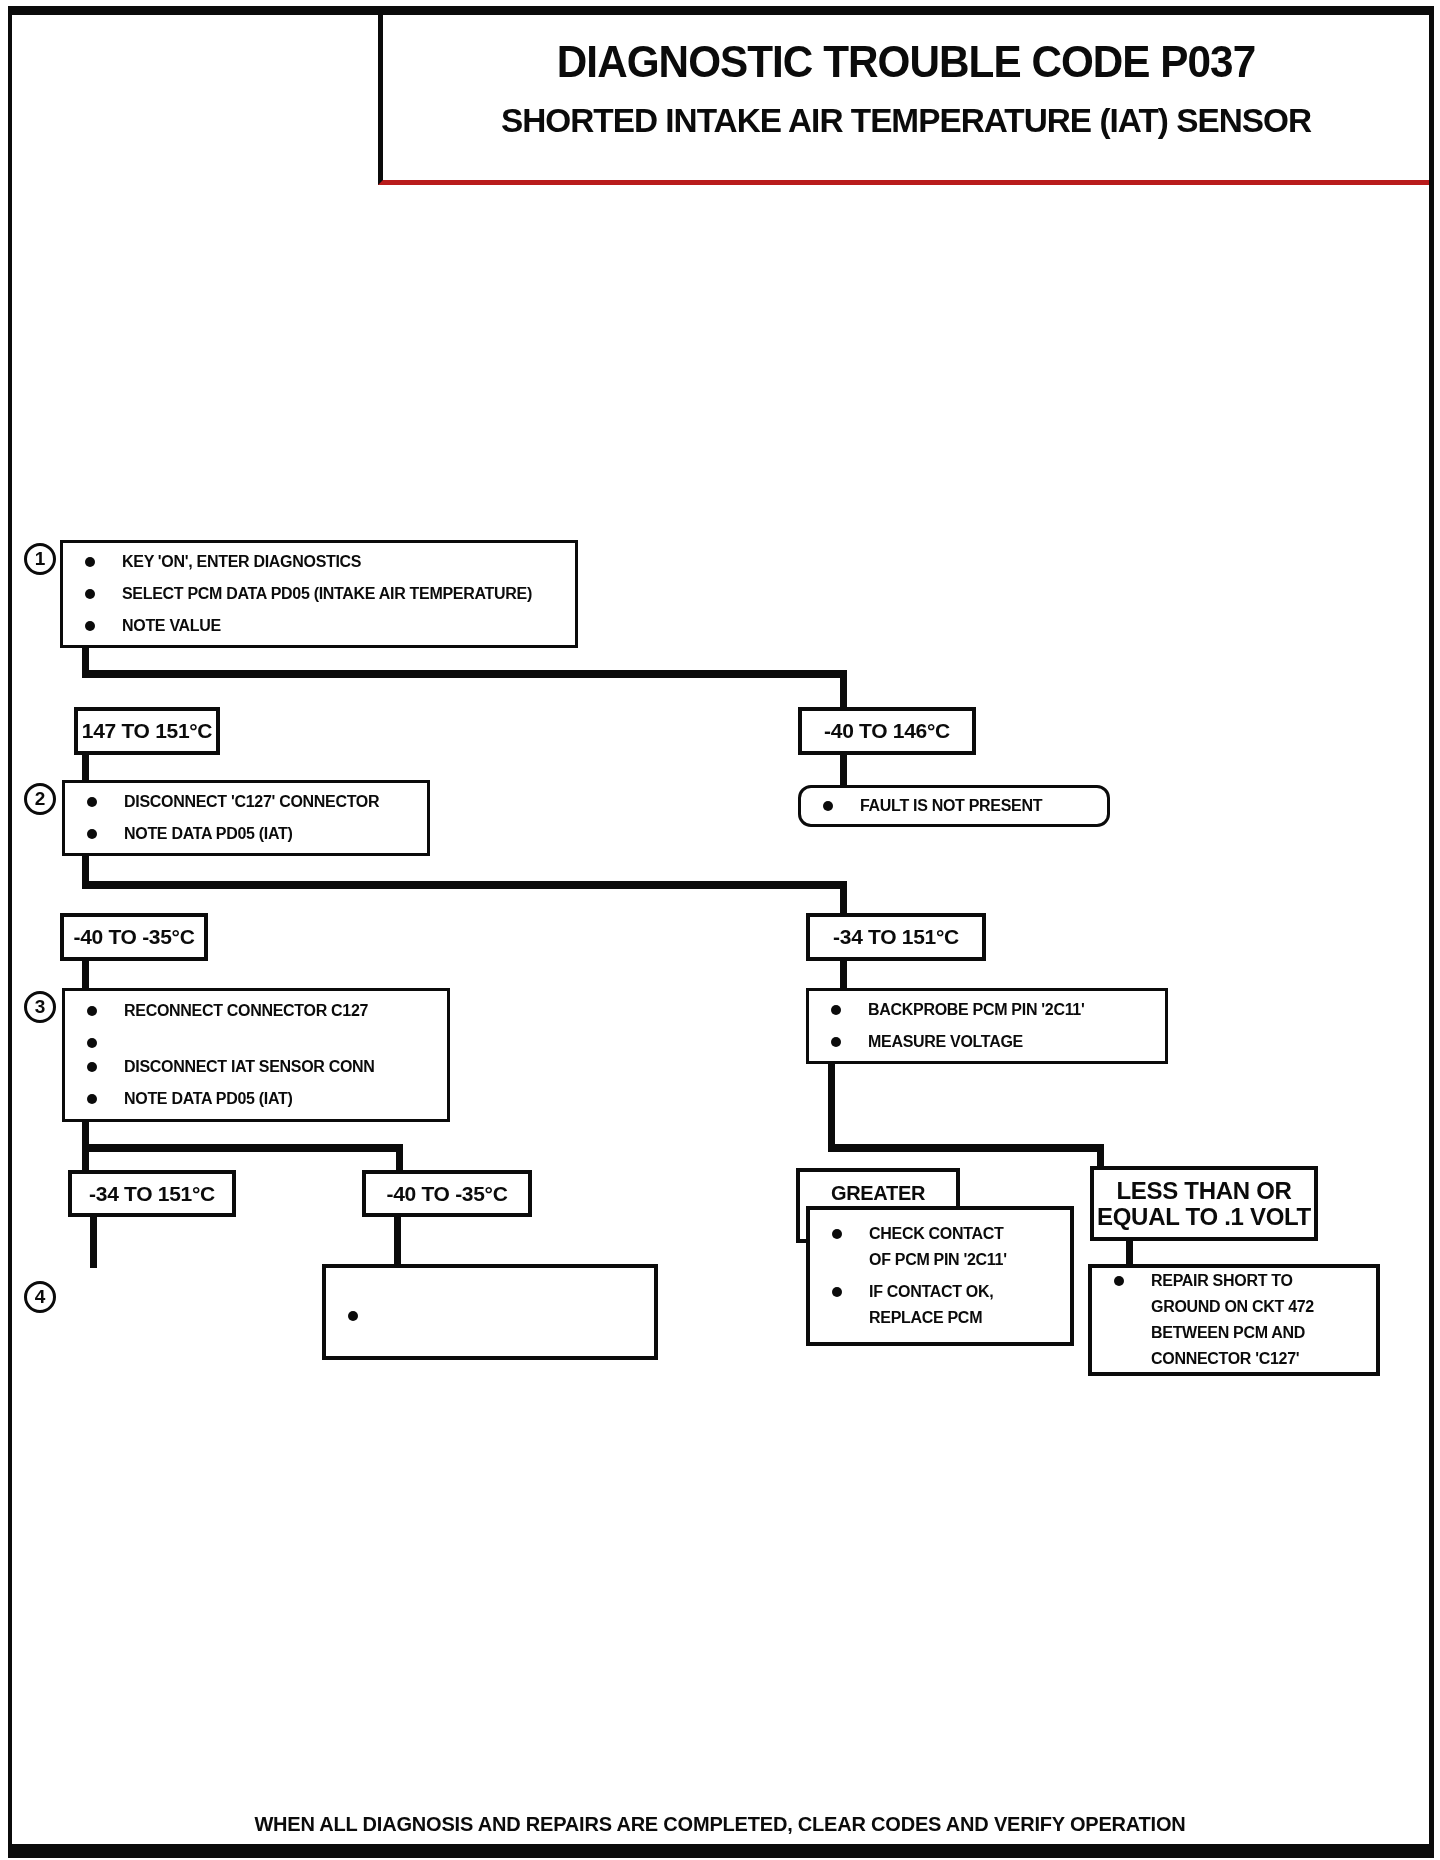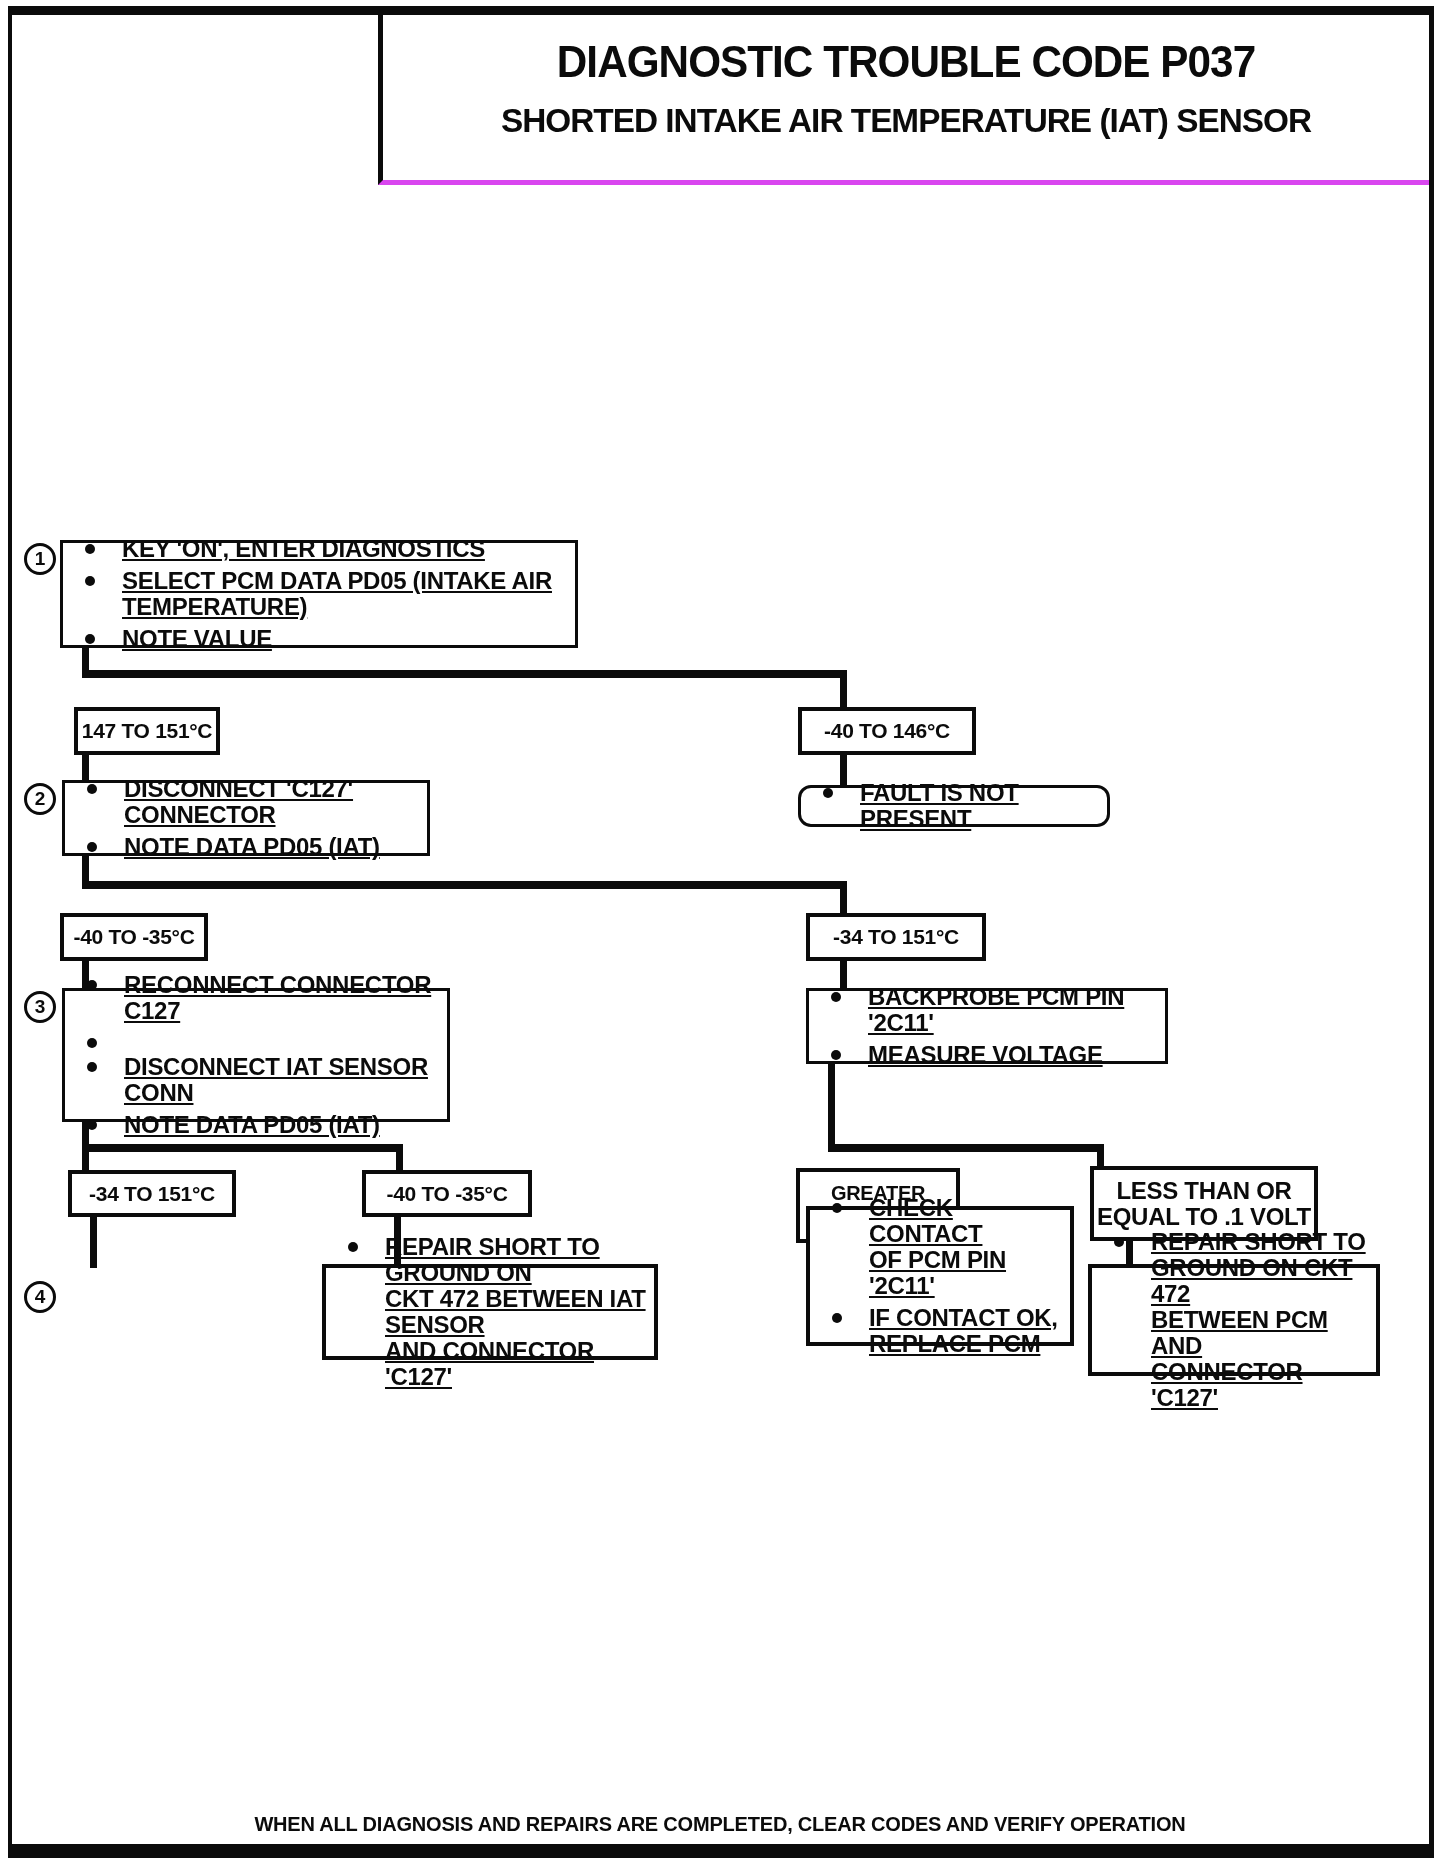--- a/index.html
+++ b/index.html
@@ -10,21 +10,21 @@
   }
   
   .frame-top{position:absolute;left:8px;top:6px;width:1426px;height:9px;background:#0b0b0b;}
   .frame-left{position:absolute;left:8px;top:6px;width:4px;height:1849px;background:#0b0b0b;}
   .frame-right{position:absolute;left:1429px;top:6px;width:5px;height:1849px;background:#0b0b0b;}
   .frame-bottom{position:absolute;left:8px;top:1844px;width:1426px;height:14px;background:#0b0b0b;}
 
   
   .title-box{
     position:absolute;left:378px;top:15px;width:1051px;height:170px;
-    border-left:5px solid #0b0b0b;border-bottom:5px solid #d946ef;
+    border-left:5px solid #0b0b0b;border-bottom:5px solid #b91c1c;
     box-sizing:border-box;text-align:center;
   }
   .title-main{margin-top:22px;font-size:44px;font-weight:bold;letter-spacing:-1px;transform:scaleX(.96);}
   .title-sub{margin-top:14px;font-size:34px;font-weight:bold;letter-spacing:-1px;transform:scaleX(.98);}
 
   
   .vline,.hline{position:absolute;background:#0b0b0b;}
 
   
   .circ{
@@ -34,21 +34,21 @@
   }
 
   
   .bbox{
     position:absolute;border:3px solid #0b0b0b;background:#fff;box-sizing:border-box;
     display:flex;flex-direction:column;justify-content:center;padding:6px 4px;
   }
   .bbox.thick{border-width:4px;}
   .brow{display:flex;align-items:flex-start;padding-left:18px;margin:3px 0;}
   .dot{flex:0 0 auto;width:10px;height:10px;border-radius:50%;background:#0b0b0b;margin-top:8px;margin-right:27px;}
-  .btxt{font-size:24px;font-weight:bold;line-height:26px;white-space:pre-line;letter-spacing:-0.3px;text-decoration:underline;}
+  .btxt{font-size:16px;font-weight:bold;line-height:26px;white-space:pre-line;letter-spacing:-0.3px;}
 
   
   .cbox{
     position:absolute;border:4px solid #0b0b0b;background:#fff;box-sizing:border-box;
     display:flex;align-items:center;justify-content:center;text-align:center;
     font-size:21px;font-weight:bold;line-height:26px;white-space:pre-line;letter-spacing:-0.3px;
   }
 
   .footer-note{
     position:absolute;left:0;top:1813px;width:1440px;text-align:center;
@@ -179,23 +179,20 @@
   <div class="vline" style="left:828px;top:1243px;width:7px;height:24px;"></div>
   <div class="vline" style="left:1126px;top:1241px;width:7px;height:24px;"></div>
 
   <div class="circ" style="left:24px;top:1281px;">
     <span>4</span>
   </div>
 
   <div class="bbox thick" style="left:322px;top:1264px;width:336px;height:96px;">
     <div class="brow">
         <span class="dot"></span>
-        <span class="btxt">REPAIR SHORT TO GROUND ON
-CKT 472 BETWEEN IAT SENSOR
-AND CONNECTOR 'C127'</span>
       </div>
   </div>
 
   <div class="bbox thick" style="left:806px;top:1206px;width:268px;height:140px;">
     <div class="brow">
         <span class="dot"></span>
         <span class="btxt">CHECK CONTACT
 OF PCM PIN '2C11'</span>
       </div>
     <div class="brow">

